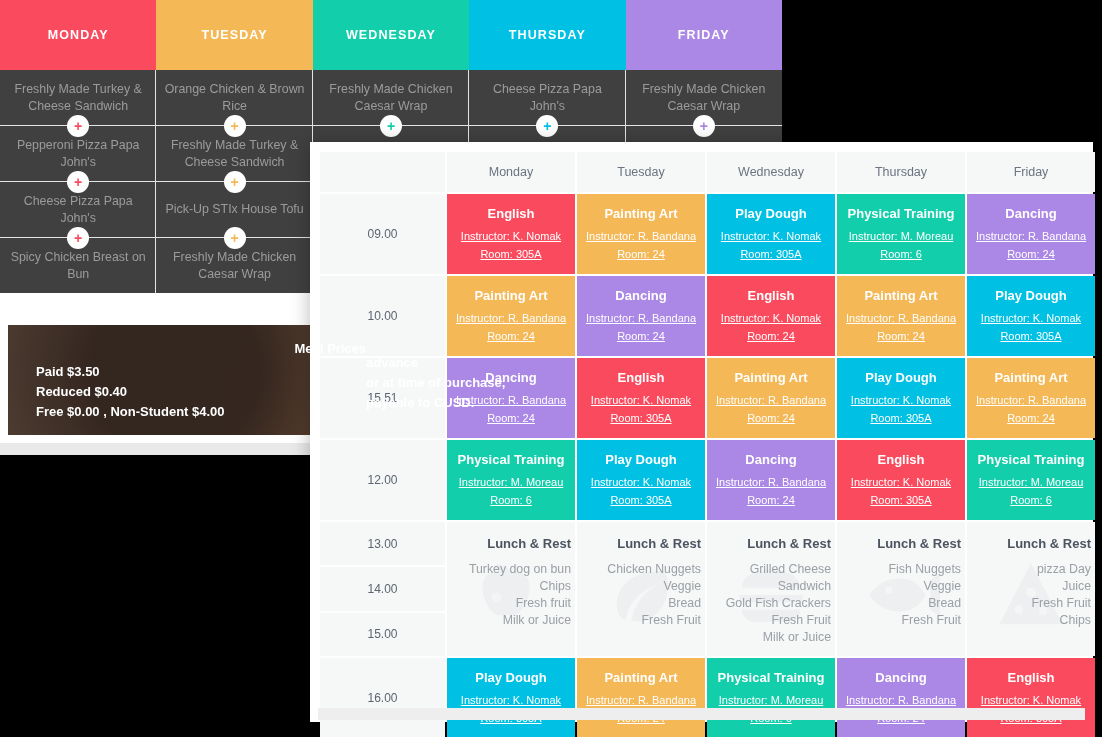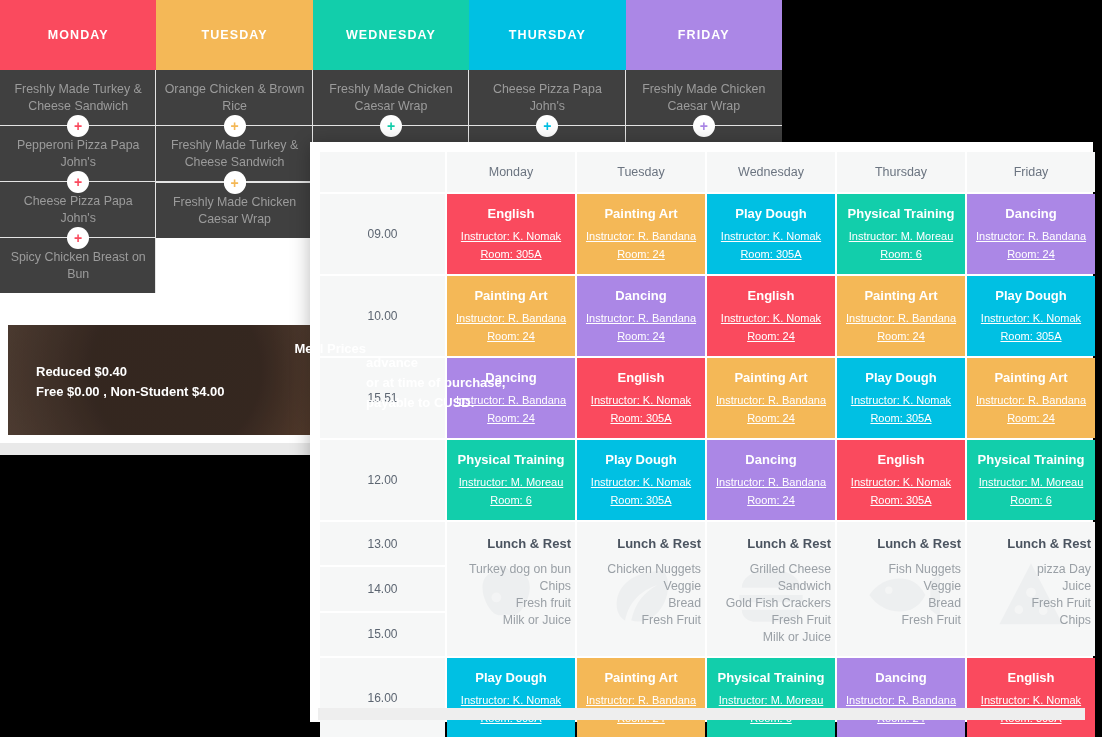--- a/index.html
+++ b/index.html
@@ -173,20 +173,21 @@
         <div class="menu-day-head" style="background: rgb(244, 184, 87);">TUESDAY</div>
         <div class="menu-items">
           <div class="menu-item">Orange Chicken &amp; Brown Rice</div>
           <div class="menu-sep">
             <span class="plus-badge" style="color: rgb(244, 184, 87);">+</span>
           </div>
           <div class="menu-item">Freshly Made Turkey &amp; Cheese Sandwich</div>
           <div class="menu-sep">
             <span class="plus-badge" style="color: rgb(244, 184, 87);">+</span>
           </div>
+          <div class="menu-item">Pick-Up STIx House Tofu</div>
           <div class="menu-sep">
             <span class="plus-badge" style="color: rgb(244, 184, 87);">+</span>
           </div>
           <div class="menu-item">Freshly Made Chicken Caesar Wrap</div>
         </div>
         <div class="col-div"></div>
       </div>
       <div class="menu-col">
         <div class="menu-day-head" style="background: rgb(18, 206, 171);">WEDNESDAY</div>
         <div class="menu-items">
@@ -243,20 +244,21 @@
           <div class="menu-item"></div>
         </div>
       </div>
     </div>
 
   <div id="meal-prices">
     <div class="photo-bg"></div>
     <div class="mp-inner">
       <div class="mp-left">
         <div class="mp-title">Meal Prices</div>
+        <div class="mp-line">Paid $3.50</div>
         <div class="mp-line">Reduced $0.40</div>
         <div class="mp-line">Free $0.00 , Non-Student $4.00</div>
       </div>
       <div class="mp-right">
         <div>advance</div>
         <div>or at time of purchase,</div>
         <div>payable to CUSD.</div>
       </div>
     </div>
   </div>

